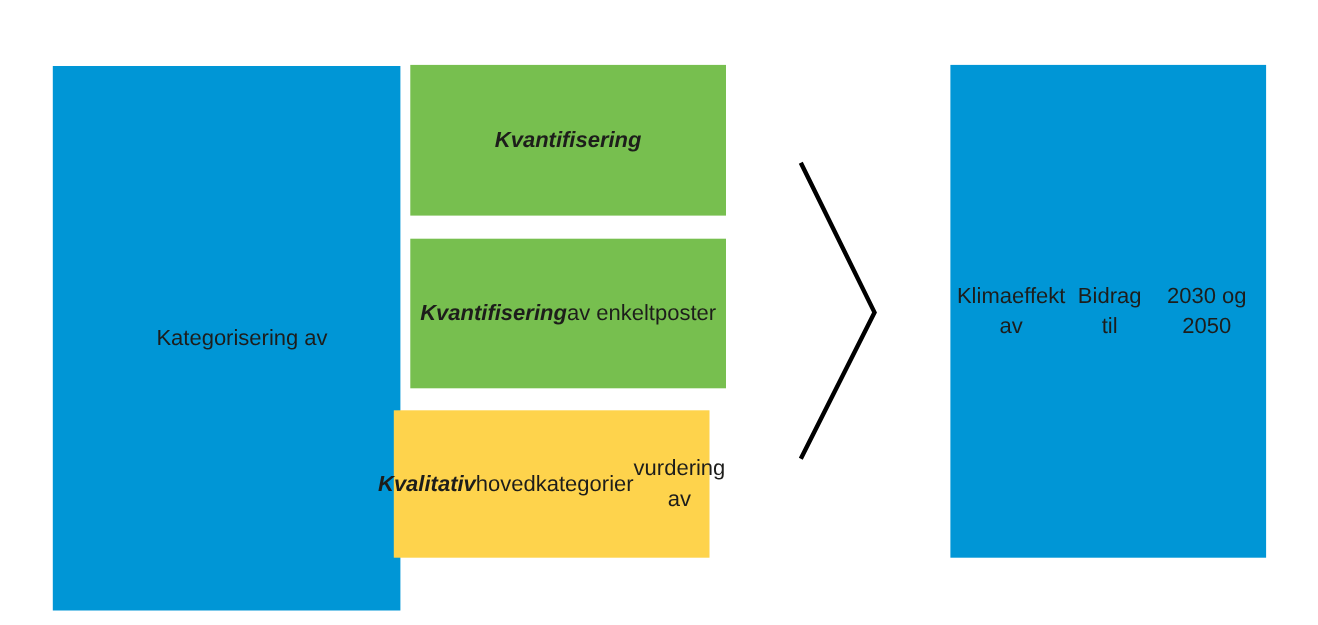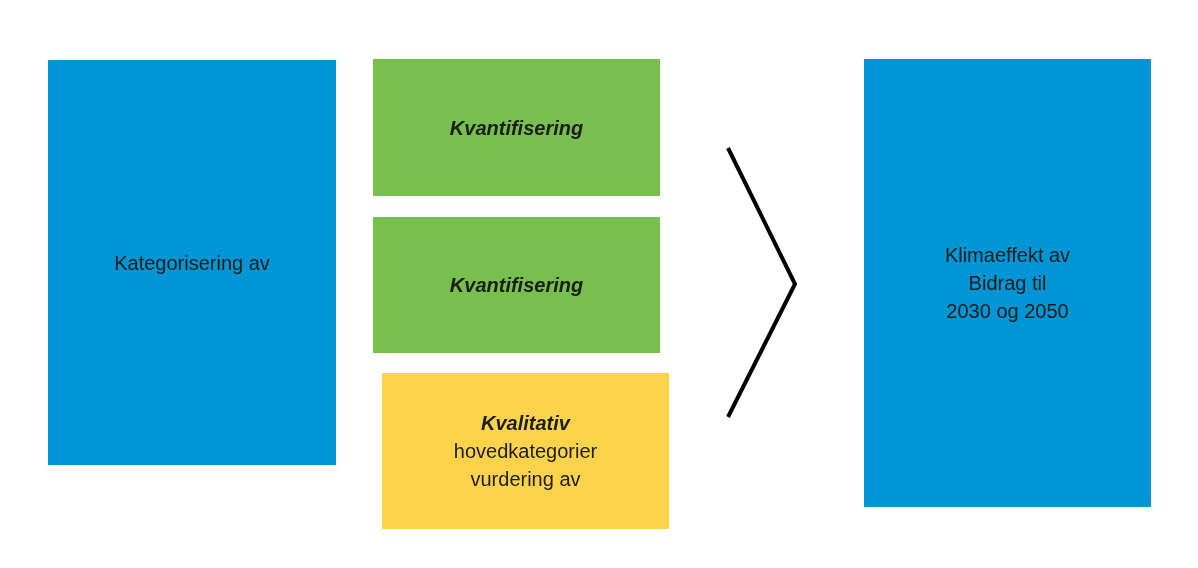--- a/index.html
+++ b/index.html
@@ -12,36 +12,35 @@
     width: 1198px;
     height: 568px;
     background: #ffffff;
     font-family: "Liberation Sans", sans-serif;
     color: #1d1d1b;
     overflow: hidden;
   }
   .box {
     position: absolute;
     display: flex;
-    flex-direction: column;
     align-items: center;
     justify-content: center;
     text-align: center;
     font-size: 20px;
     line-height: 28px;
   }
   .box span { display: block; }
   .blue   { background: var(--blue, #0096d6); }
   .green  { background: var(--green, #77bf4f); }
   .yellow { background: var(--yellow, #fed34c); }
 
-  .box-left   { left: 48px;  top: 60px;  width: 288px; height: 405px; }
+  .box-left   { left: 48px;  top: 60px;  width: 288px; height: 495px; padding-left: 28px; }
   .box-green1 { left: 373px; top: 59px;  width: 287px; height: 137px; }
   .box-green2 { left: 373px; top: 217px; width: 287px; height: 136px; }
-  .box-yellow { left: 382px; top: 373px; width: 287px; height: 156px; }
+  .box-yellow { left: 358px; top: 373px; width: 287px; height: 134px; }
   .box-right  { left: 864px; top: 59px;  width: 287px; height: 448px; }
 
   .em {
     font-weight: bold;
     font-style: italic;
   }
   .arrow-svg {
     position: absolute;
     left: 0;
     top: 0;
@@ -56,20 +55,21 @@
   <div class="box blue box-left">
     <span>Kategorisering av</span>
   </div>
 
   <div class="box green box-green1">
     <span class="em">Kvantifisering</span>
   </div>
 
   <div class="box green box-green2">
     <span class="em">Kvantifisering</span>
+    <span>av enkeltposter</span>
   </div>
 
   <div class="box yellow box-yellow">
     <span class="em">Kvalitativ</span>
     <span>hovedkategorier</span>
     <span>vurdering av</span>
   </div>
 
   <svg class="arrow-svg" width="1198" height="568" viewBox="0 0 1198 568">
     <polyline points="728,148 795,284 728,417" fill="none" stroke="var(--arrow, #000000)" stroke-width="4" stroke-linejoin="miter" stroke-linecap="butt"></polyline>

